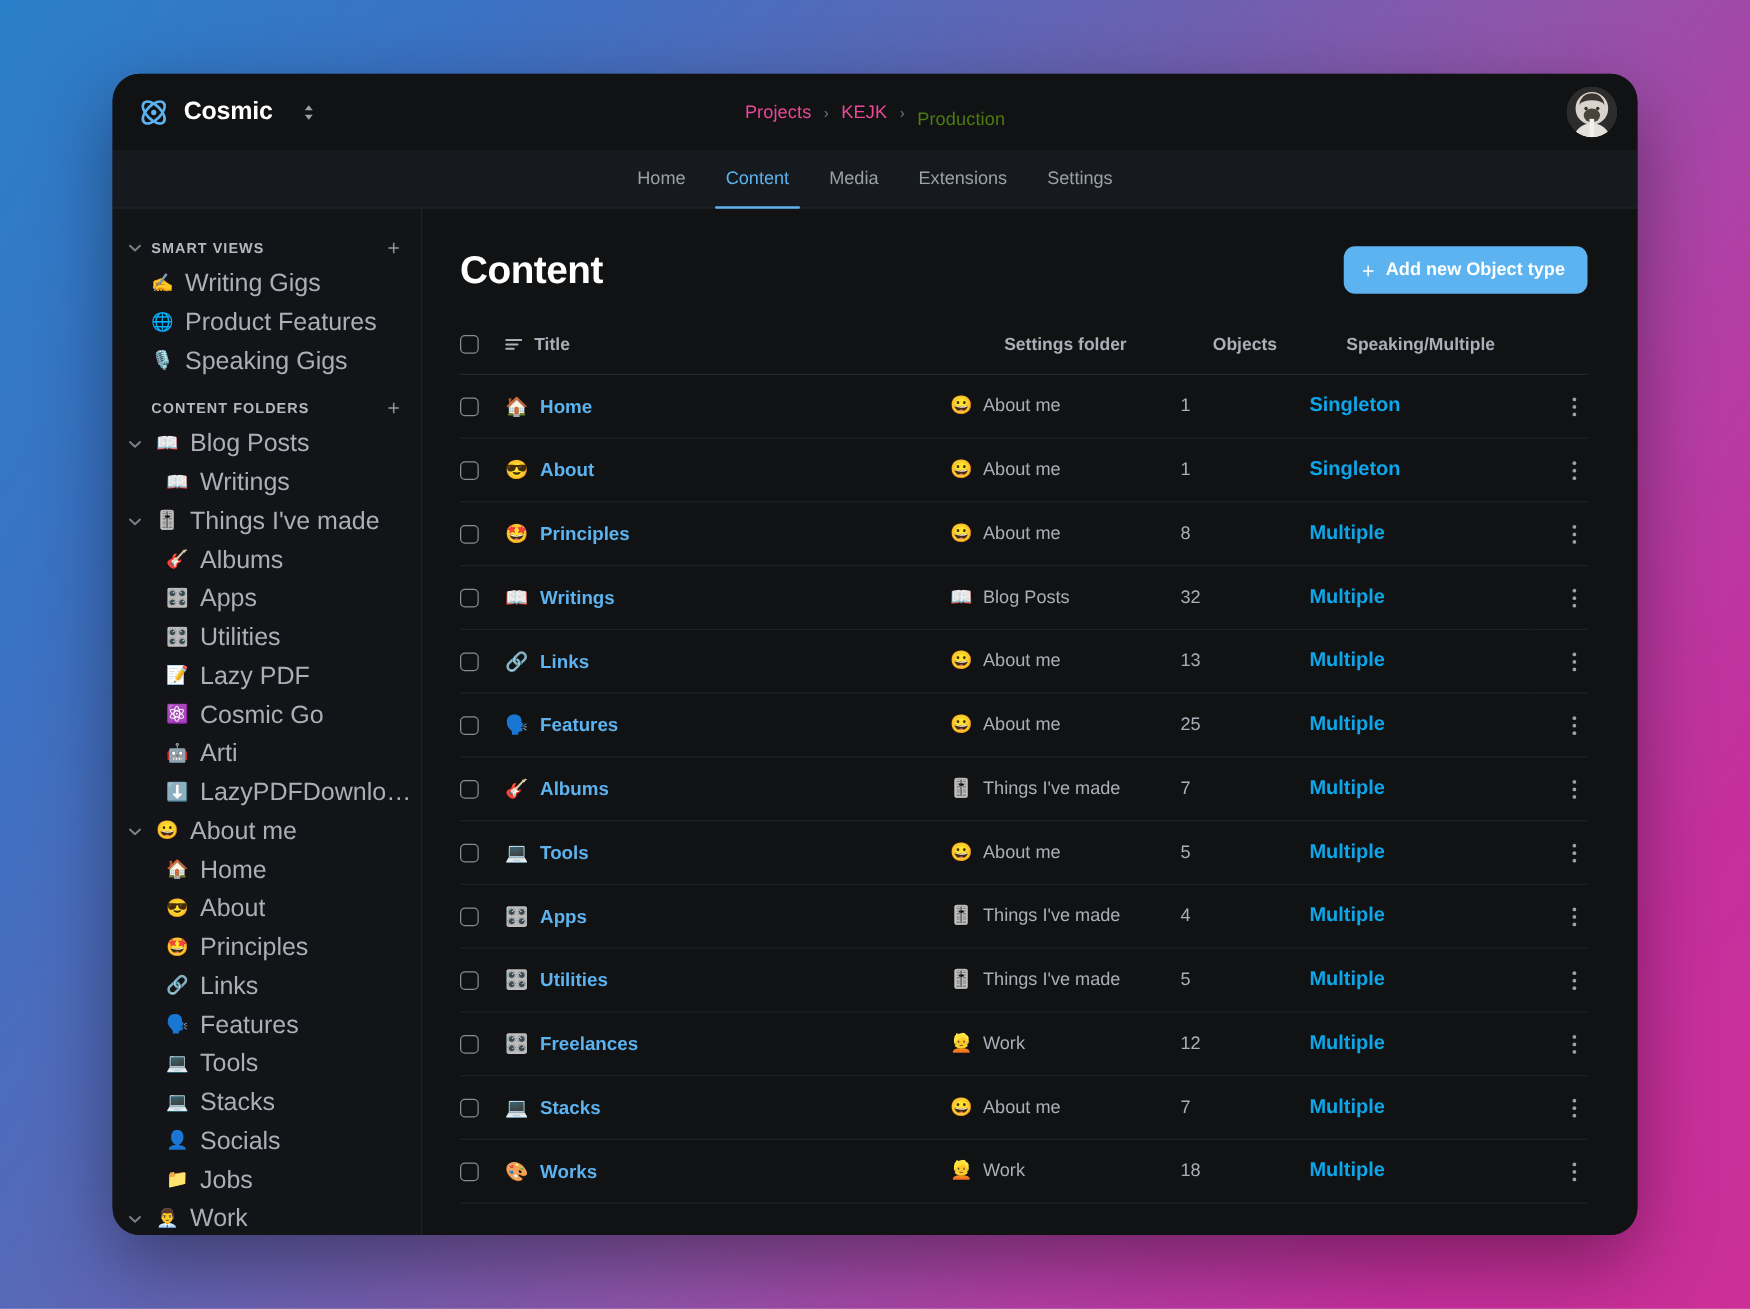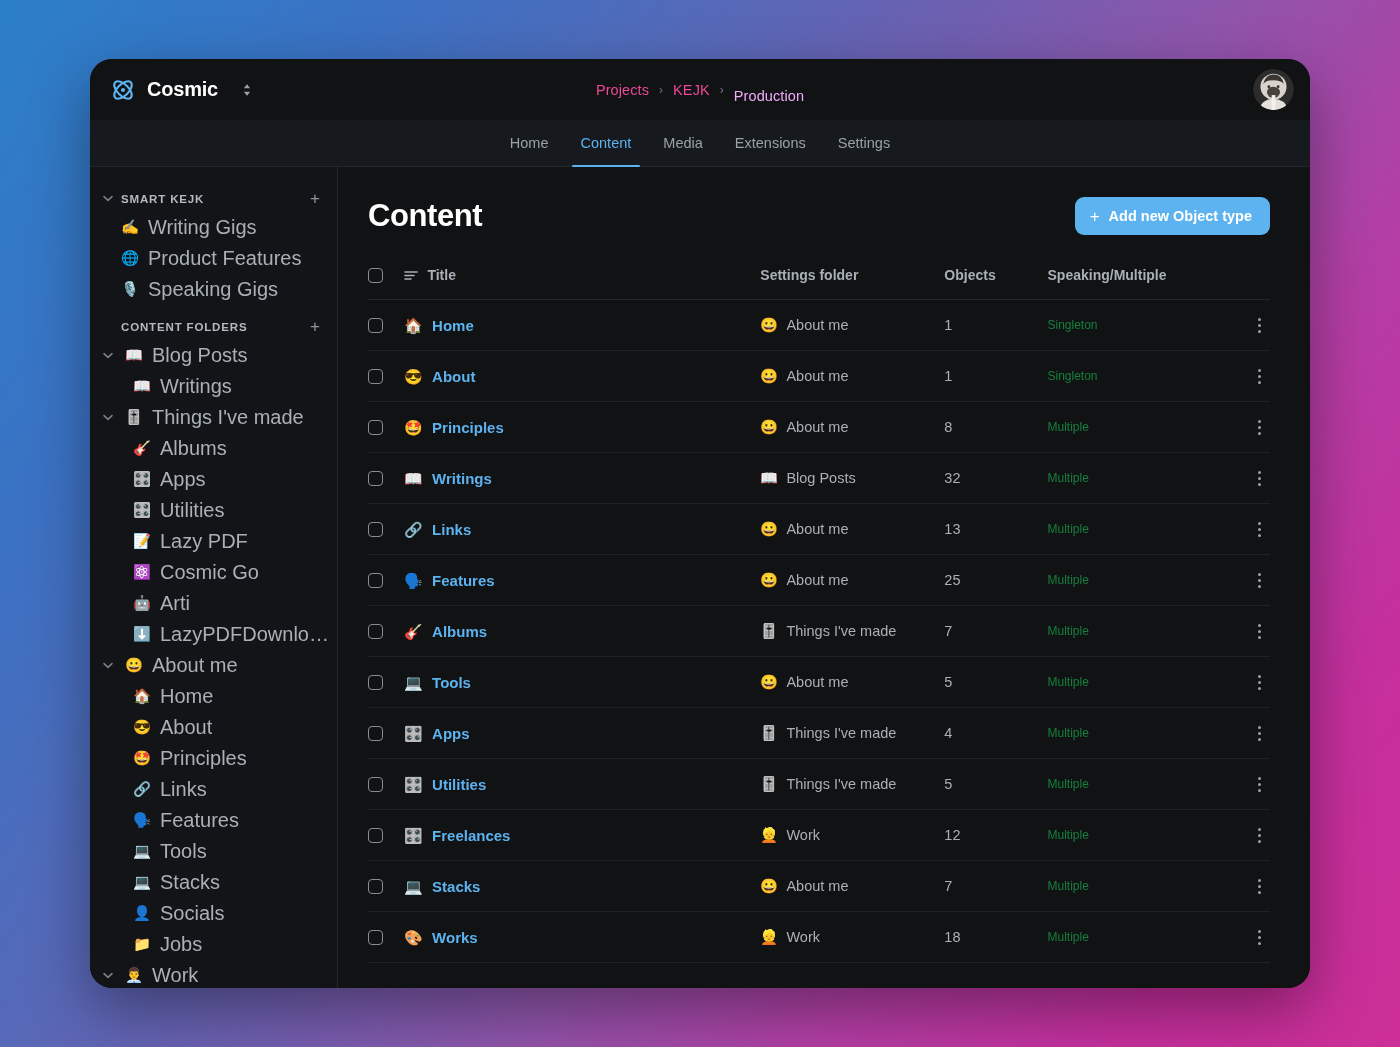--- a/index.html
+++ b/index.html
@@ -79,21 +79,21 @@
     justify-content: center;
     gap: 10px;
     pointer-events: none;
   }
   .breadcrumb > * { pointer-events: auto; }
   .crumb {
     color: #ec4899;
     font-size: 14.5px;
     letter-spacing: 0.1px;
   }
-  .crumb.active { color: #f0abfc; margin-top: 12px; }
+  .crumb.active { color: #4d7c0f; margin-top: 12px; }
   .crumb-sep {
     color: #6e757d;
     font-size: 12px;
     line-height: 1;
   }
 
   .topbar-right {
     margin-left: auto;
     display: flex;
     align-items: center;
@@ -285,21 +285,21 @@
     font-weight: 700;
     font-family: "Liberation Sans", sans-serif;
     cursor: pointer;
   }
   .add-btn .plus { font-size: 17px; font-weight: 400; line-height: 1; }
 
   
   .tbl { width: 100%; border-collapse: collapse; table-layout: fixed; }
 
   .tbl th {
-    text-align: left;
+    text-align: center;
     color: #a9b0b7;
     font-size: 14px;
     font-weight: 700;
     padding: 0 0 16px 0;
     border-bottom: 1px solid #24282d;
     vertical-align: bottom;
   }
   .col-check { width: 36px; }
   .col-title  { width: 352px; }
   .col-folder { width: 182px; }
@@ -340,21 +340,21 @@
 
   .cell-folder {
     display: flex;
     align-items: center;
     gap: 8px;
   }
   .cell-folder .emoji { font-size: 14.5px; line-height: 1; }
   .cell-folder .name { color: #a9b0b7; font-size: 14.5px; }
 
   .cell-num { color: #a9b0b7; font-size: 14.5px; }
-  .cell-type { color: #15803d; font-size: 12px; }
+  .cell-type { color: #0ea5e9; font-size: 16px; font-weight: bold; }
 
   .kebab {
     width: 22px; height: 22px;
     display: flex;
     flex-direction: column;
     align-items: center;
     justify-content: center;
     gap: 3px;
     margin-left: auto;
     cursor: pointer;
@@ -435,21 +435,21 @@
   <div class="body-split">
 
     <div class="sidebar">
 
       <div class="section-head">
         <span class="chev">
           <svg width="10" height="7" viewBox="0 0 10 7">
               <path d="M1 1.6 L5 5.4 L9 1.6" fill="none" stroke="#7b828a" stroke-width="1.5" stroke-linecap="round" stroke-linejoin="round"></path>
             </svg>
         </span>
-        <span class="section-title">SMART KEJK</span>
+        <span class="section-title">SMART VIEWS</span>
         <span class="section-plus">+</span>
       </div>
 
       <div class="nav-item">
         <span class="emoji">✍️</span>
         <span class="label">Writing Gigs</span>
       </div>
       <div class="nav-item">
         <span class="emoji">🌐</span>
         <span class="label">Product Features</span>

